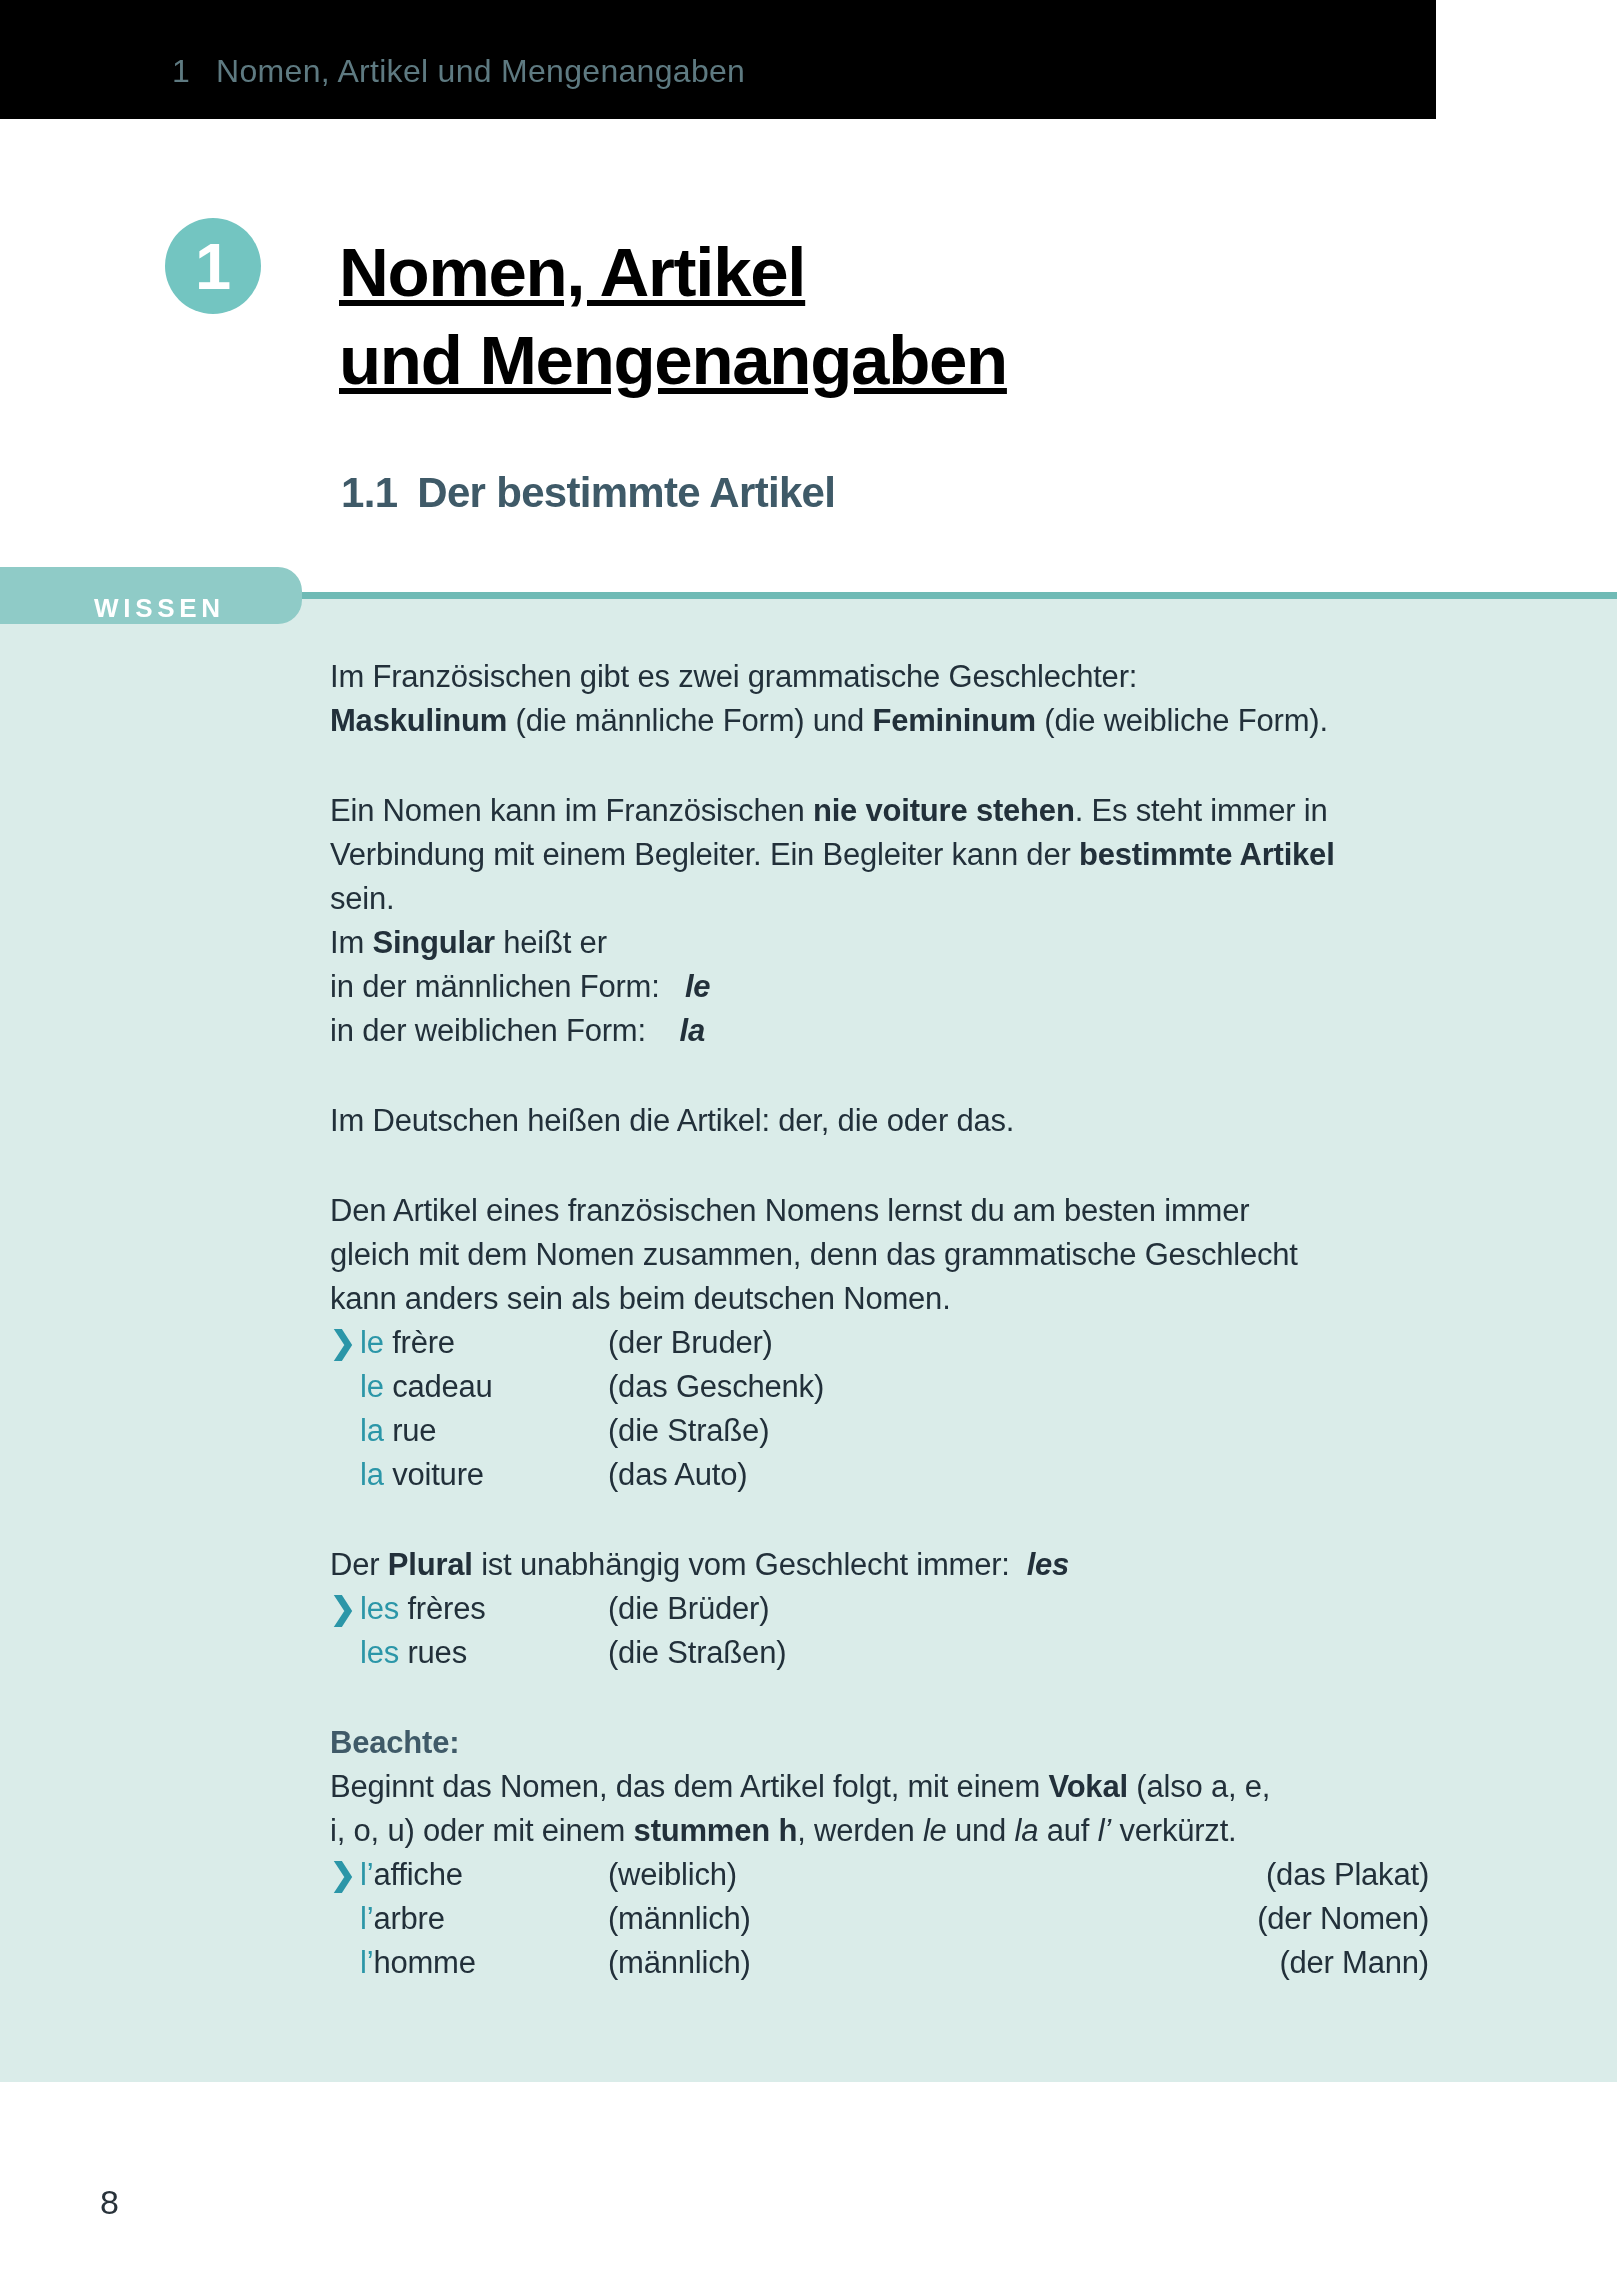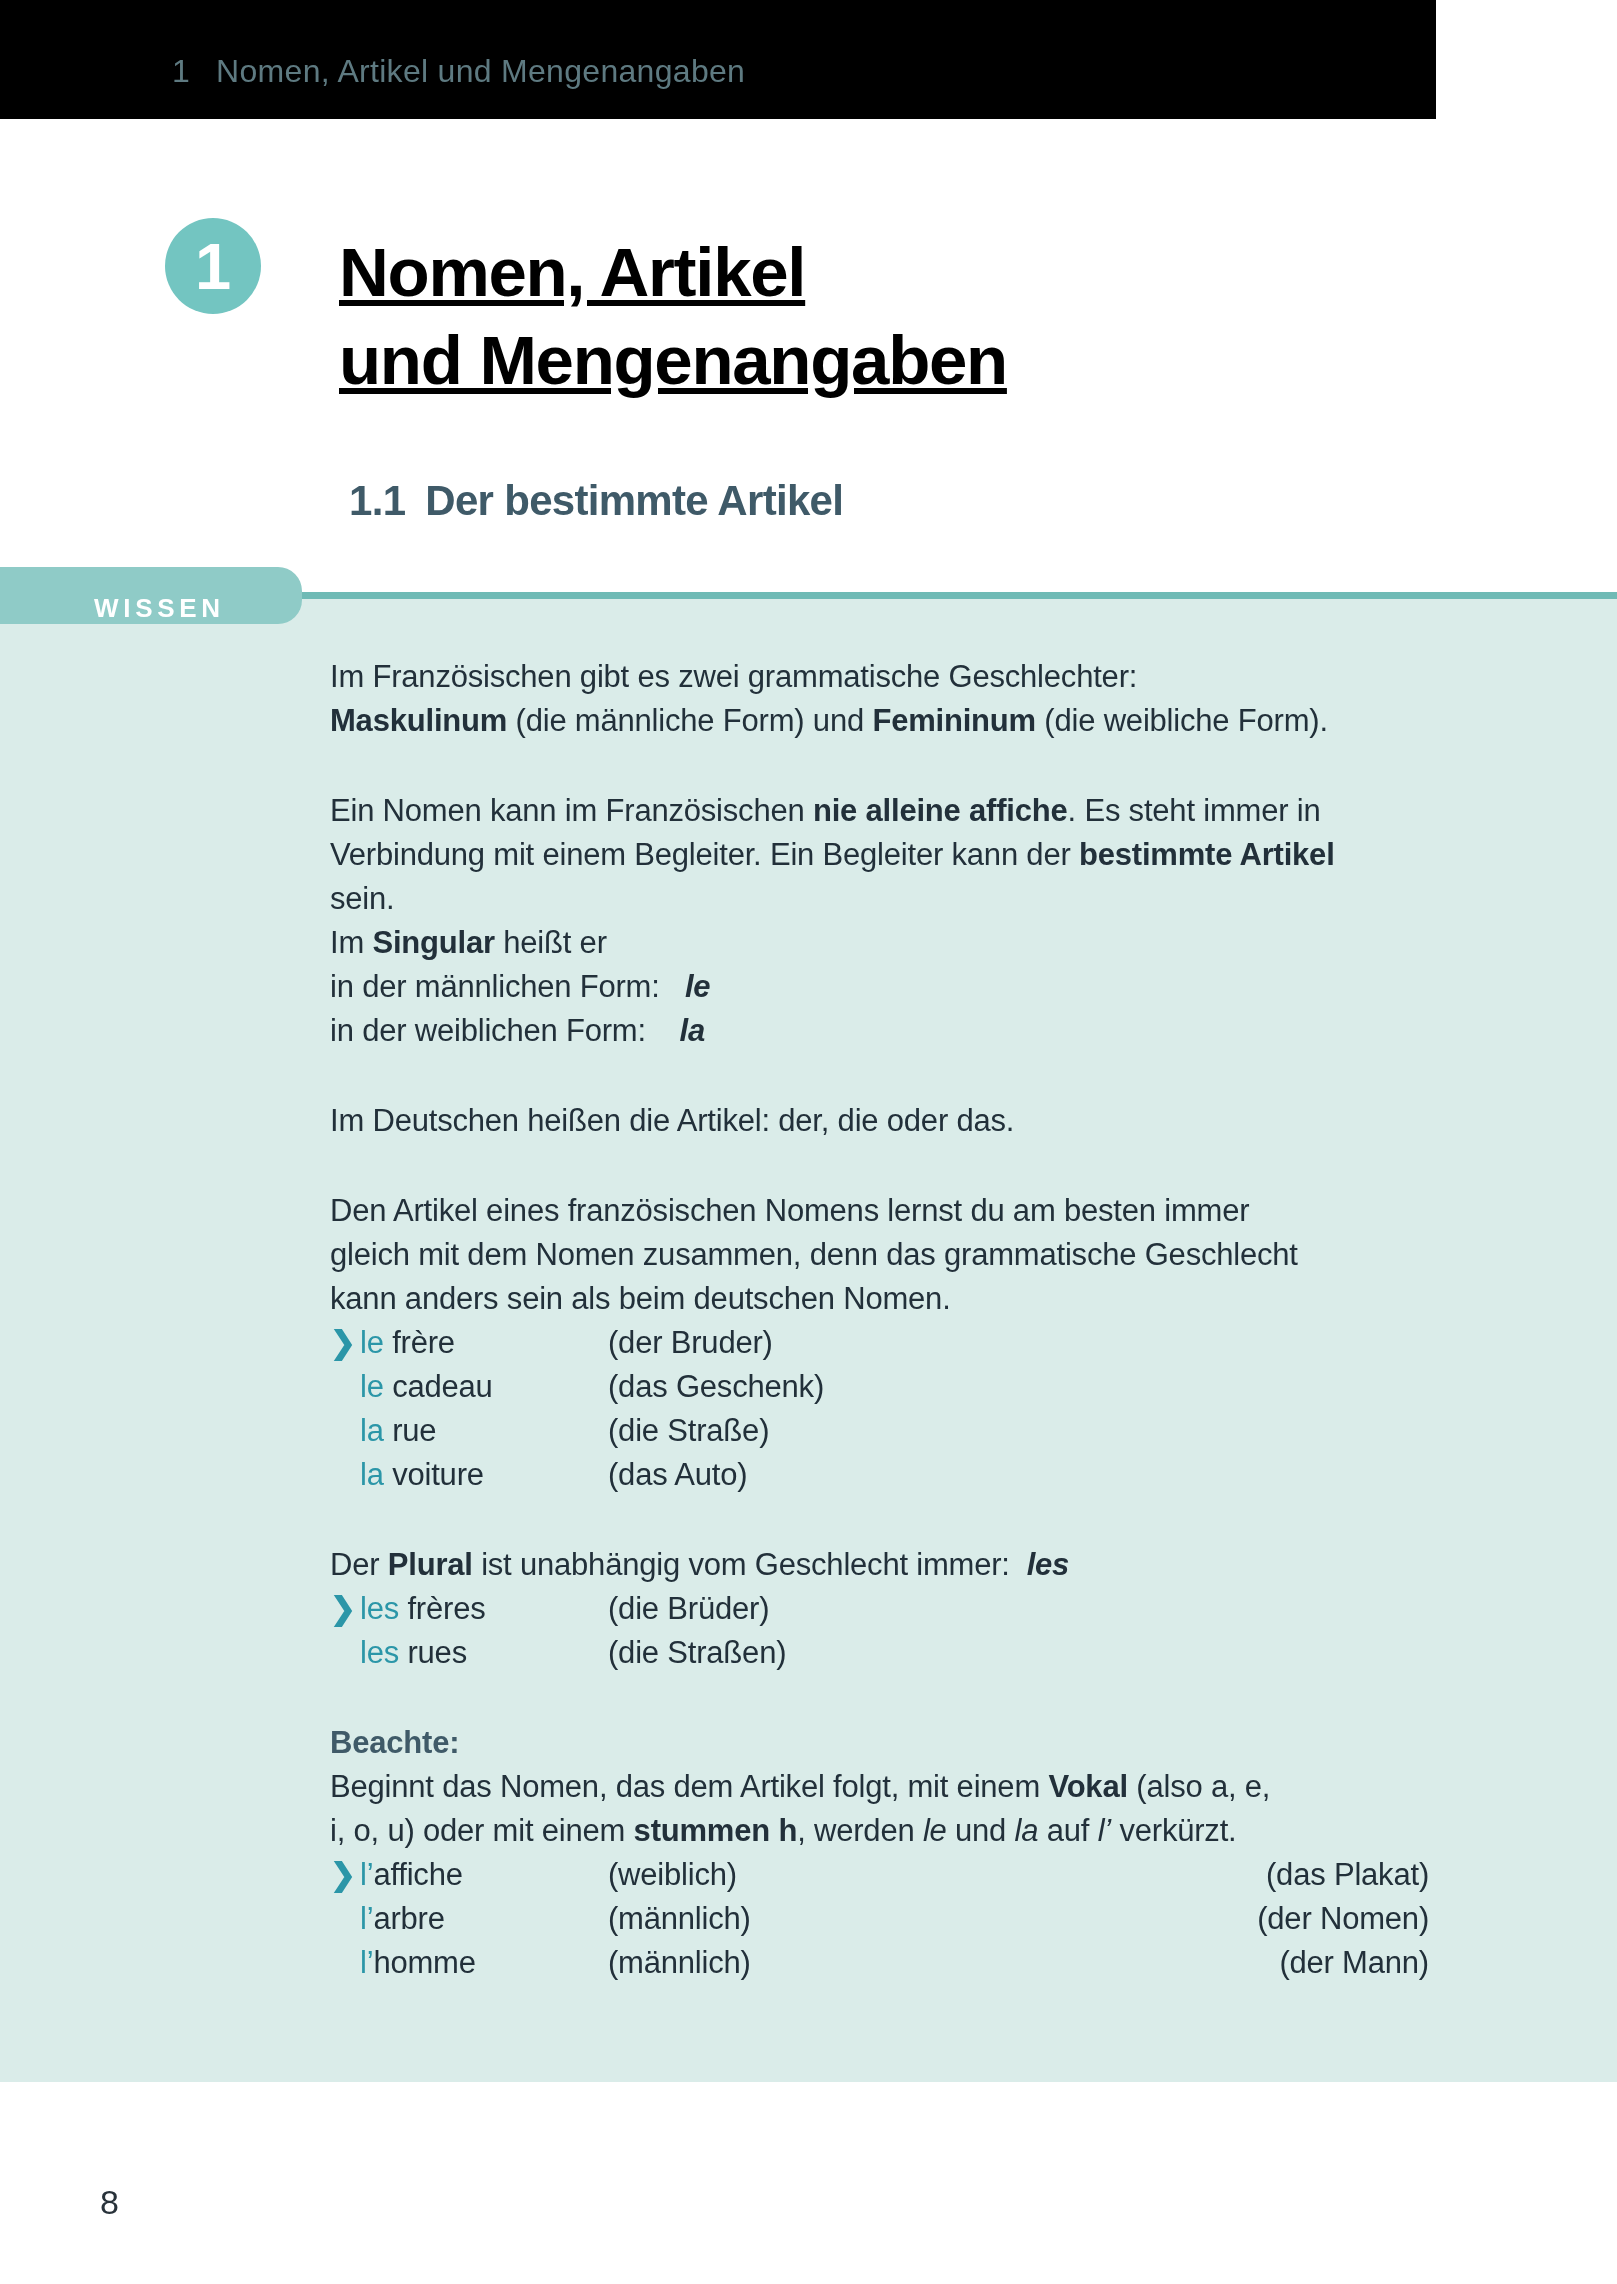--- a/index.html
+++ b/index.html
@@ -12,21 +12,21 @@
   .topbar-inner{position:absolute;left:172px;top:53px;font-size:32px;color:#5E7A81;
         letter-spacing:0.3px;white-space:nowrap;}
   .topbar-num{margin-right:26px;}
 
   
   .badge{position:absolute;left:165px;top:218px;width:96px;height:96px;border-radius:50%;
         background:#73C5C1;color:#ffffff;font-size:65px;font-weight:bold;
         display:flex;align-items:center;justify-content:center;}
   .title{position:absolute;left:339px;top:229px;margin:0;font-size:69px;line-height:88px;
         font-weight:bold;color:#000000;letter-spacing:-1.3px;text-decoration:underline;}
-  .section{position:absolute;left:337px;top:465px;margin:12px;font-size:42px;font-weight:bold;
+  .section{position:absolute;left:337px;top:465px;margin:4px;font-size:42px;font-weight:bold;
         color:#3F5A68;letter-spacing:-0.7px;white-space:nowrap;}
   .sec-num{margin-right:20px;}
 
   
   .rule{position:absolute;left:0;top:592px;width:1618px;height:6.7px;background:#6FBAB5;}
   .mint{position:absolute;left:0;top:599px;width:1618px;height:1483px;background:#DAECE9;}
   .tab{position:absolute;left:0;top:567px;width:302px;height:57px;background:#8FCBC7;
         border-radius:0 24px 24px 0;color:#ffffff;display:flex;align-items:flex-end;z-index:3;}
   .tab span{margin-left:94px;font-size:26px;font-weight:bold;letter-spacing:4.7px;}
 
@@ -77,21 +77,21 @@
   <div class="tab">
     <span>WISSEN</span>
   </div>
 
   <div class="content" id="content">
       <div class="para gap">
         <div class="ln"><span class="s-p">Im Französischen gibt es zwei grammatische Geschlechter:</span></div>
         <div class="ln"><span class="s-b">Maskulinum</span><span class="s-p"> (die männliche Form) und </span><span class="s-b">Femininum</span><span class="s-p"> (die weibliche Form).</span></div>
       </div>
       <div class="para gap">
-        <div class="ln"><span class="s-p">Ein Nomen kann im Französischen </span><span class="s-b">nie alleine affiche</span><span class="s-p">. Es steht immer in</span></div>
+        <div class="ln"><span class="s-p">Ein Nomen kann im Französischen </span><span class="s-b">nie voiture stehen</span><span class="s-p">. Es steht immer in</span></div>
         <div class="ln"><span class="s-p">Verbindung mit einem Begleiter. Ein Begleiter kann der </span><span class="s-b">bestimmte Artikel</span></div>
         <div class="ln"><span class="s-p">sein.</span></div>
         <div class="ln"><span class="s-p">Im </span><span class="s-b">Singular</span><span class="s-p"> heißt er</span></div>
         <div class="ln"><span class="s-p">in der männlichen Form:&nbsp;&nbsp; </span><span class="s-bi">le</span></div>
         <div class="ln"><span class="s-p">in der weiblichen Form:&nbsp;&nbsp;&nbsp; </span><span class="s-bi">la</span></div>
       </div>
       <div class="para gap">
         <div class="ln"><span class="s-p">Im Deutschen heißen die Artikel: der, die oder das.</span></div>
       </div>
       <div class="para">

